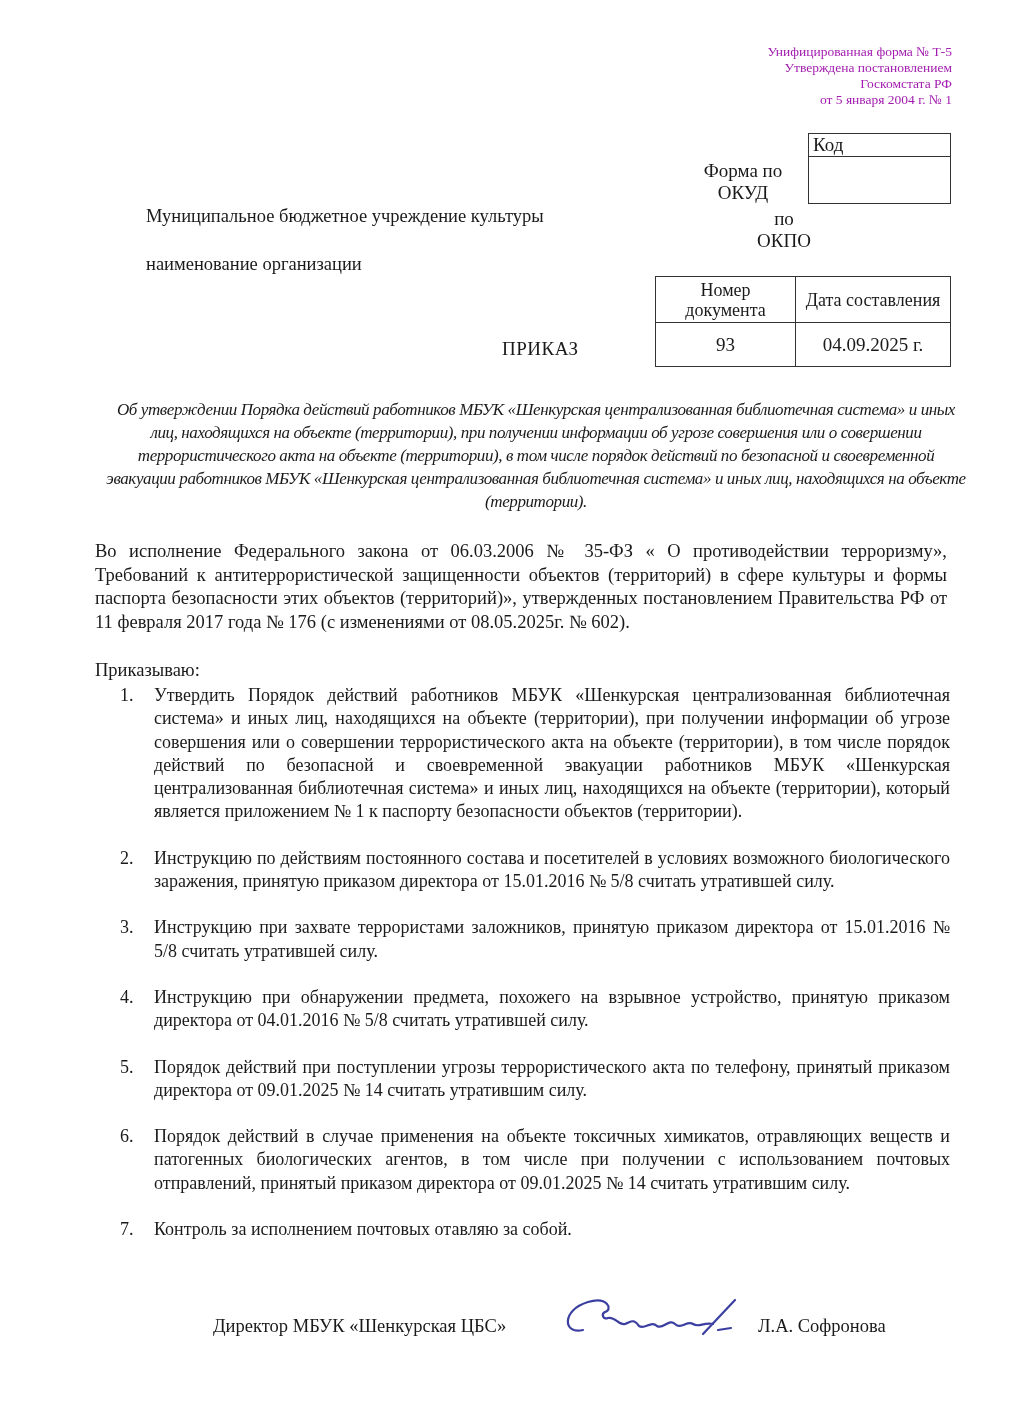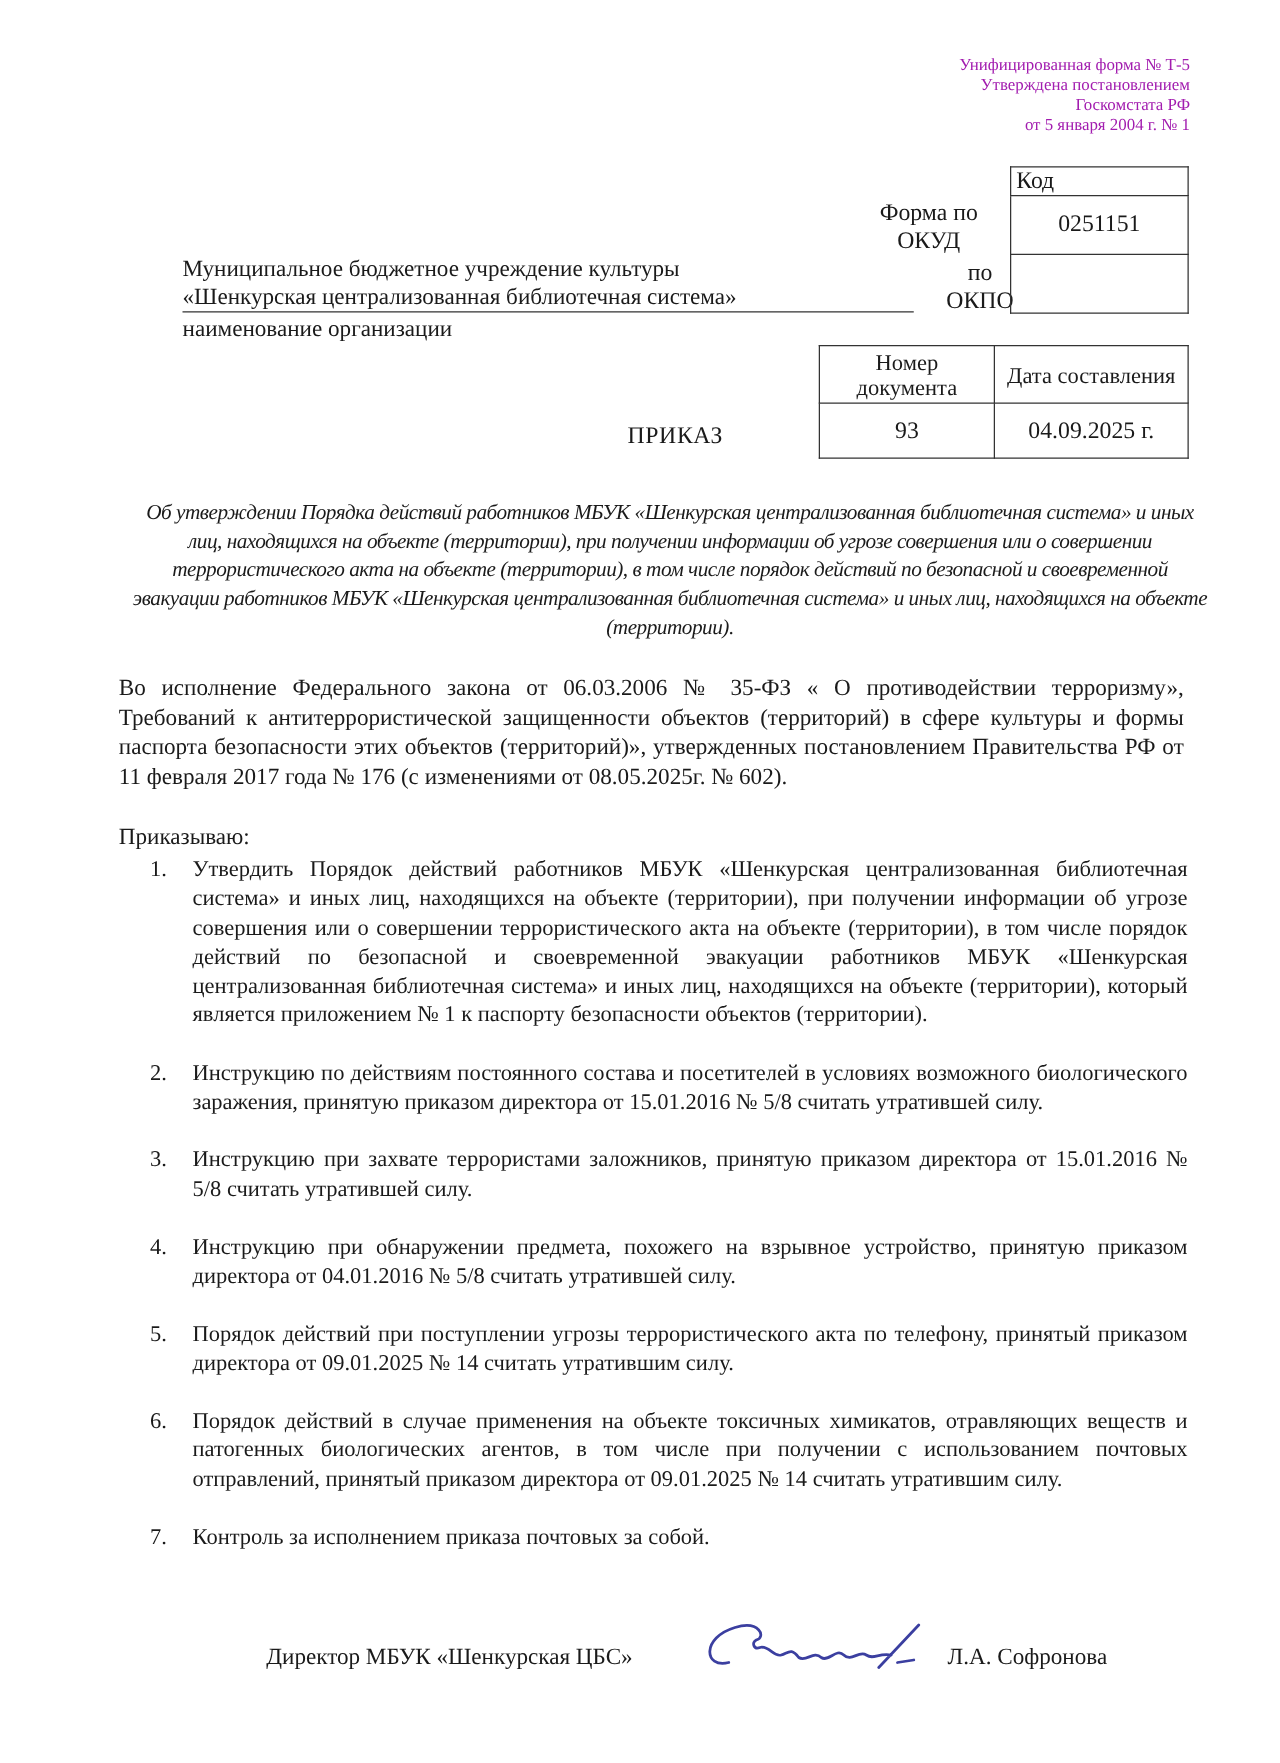--- a/index.html
+++ b/index.html
@@ -54,31 +54,27 @@
   <div>по</div>
   <div>ОКПО</div>
 </div>
 
 <table class="code-table">
   <tbody>
       <tr>
         <td style="height:22px;">Код</td>
       </tr>
   <tr>
-        <td style="height:46px;text-align:center;">0251151</td>
-      </tr>
-  <tr>
         <td style="height:46px;text-align:center;"></td>
       </tr>
 </tbody>
   </table>
 
 <div class="org">
   <div>Муниципальное бюджетное учреждение культуры</div>
-  <div class="org-line2">«Шенкурская централизованная библиотечная система»</div>
 </div>
 <div class="org-caption">наименование организации</div>
 
 <div class="prikaz">ПРИКАЗ</div>
 <table class="doc-table">
   <tbody>
       <tr style="height:46px;text-align:center;">
     <td style="width:135px;">Номер документа</td>
     <td style="width:150px;">Дата составления</td>
   </tr>
@@ -115,21 +111,21 @@
   <li class="order-item" style="margin-bottom:23px;">
     <span class="num">5.</span>
     <span class="txt">Порядок действий при поступлении угрозы террористического акта по телефону, принятый приказом директора от 09.01.2025 № 14 считать утратившим силу.</span>
   </li>
   <li class="order-item" style="margin-bottom:23px;">
     <span class="num">6.</span>
     <span class="txt">Порядок действий в случае применения на объекте токсичных химикатов, отравляющих веществ и патогенных биологических агентов, в том числе при получении с использованием почтовых отправлений, принятый приказом директора от 09.01.2025 № 14 считать утратившим силу.</span>
   </li>
   <li class="order-item">
     <span class="num">7.</span>
-    <span class="txt">Контроль за исполнением приказа почтовых за собой.</span>
+    <span class="txt">Контроль за исполнением почтовых отавляю за собой.</span>
   </li>
 </ol>
 
 <div class="signature-row">Директор  МБУК «Шенкурская ЦБС»</div>
 <svg class="sig-scribble" width="190" height="60" viewBox="0 0 190 60">
   <path d="M30,40 C10,45 8,20 35,12 C55,6 60,20 52,22 C48,24 50,30 55,28 C62,26 66,36 72,34 C78,32 80,28 86,36 C92,40 98,30 104,36 C110,40 116,28 122,34 C128,40 134,30 140,34 C146,38 150,32 160,34 M150,44 L182,10 M165,40 L178,38" fill="none" stroke="#3b3fa0" stroke-width="2.2" stroke-linecap="round"></path>
 </svg>
 <div class="sig-name">Л.А. Софронова</div>
 
 </body></html>

